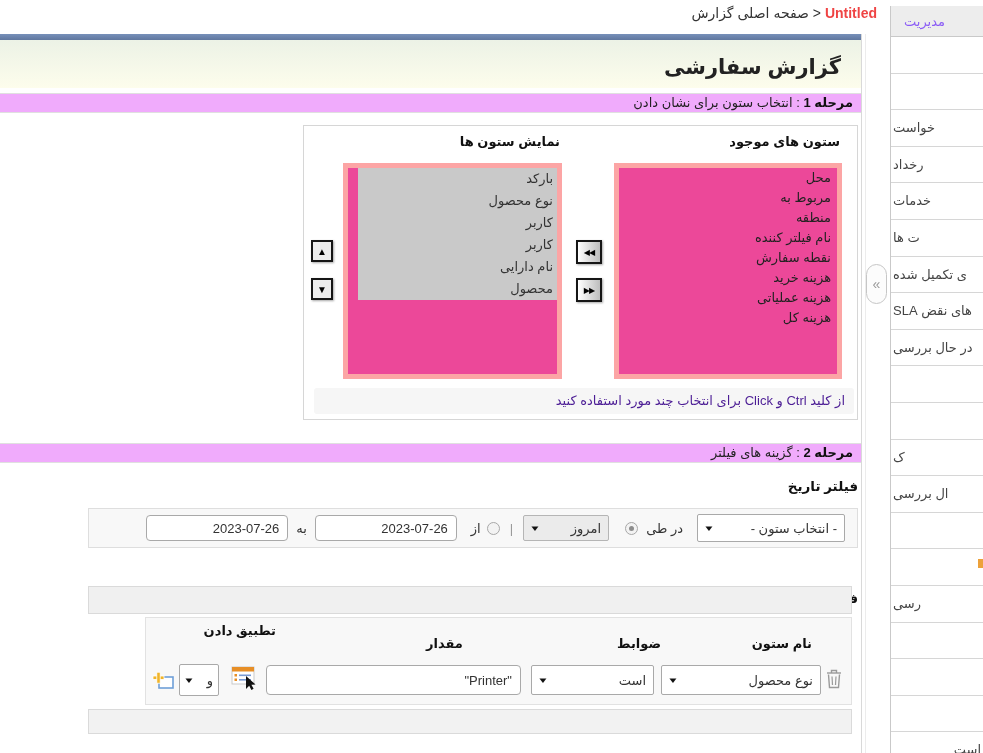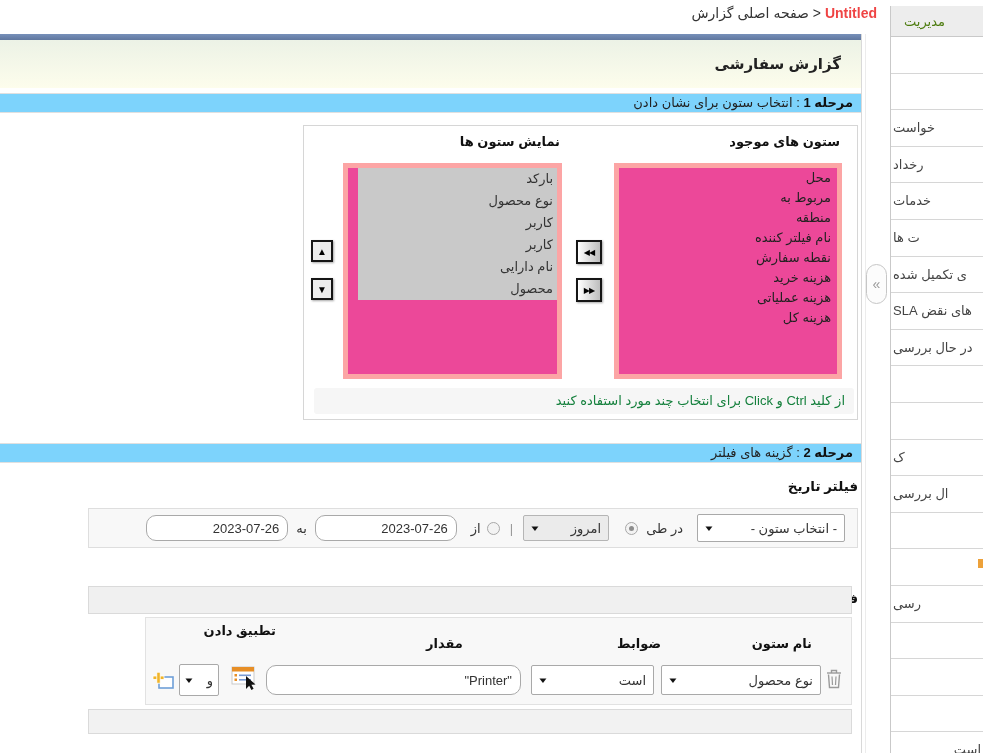--- a/index.html
+++ b/index.html
@@ -1,59 +1,59 @@
 <!DOCTYPE html>
 <html lang="fa" dir="rtl"><head>
 <meta charset="utf-8">
 <style>
   html,body{margin:0;padding:0}
   body{position:relative;width:983px;height:753px;overflow:hidden;background:#fff;
        font-family:"Liberation Sans","DejaVu Sans",sans-serif;font-size:13px;color:#333;direction:rtl}
   .abs{position:absolute;box-sizing:border-box}
   .bluebar{background:linear-gradient(180deg,#7790ba,#60779f)}
   .cream{background:linear-gradient(180deg,#ecf2e6,#fdfdec)}
-  .pagetitle{font-weight:bold;font-size:15px;color:#222;text-align:right;padding:15px 20px 0 0}
-  .stepbar{background:#7dd3fc;border-top:1px solid #e0e0e0;border-bottom:1px solid #e0e0e0;
+  .pagetitle{font-weight:bold;font-size:21px;color:#222;text-align:right;padding:15px 20px 0 0}
+  .stepbar{background:#f0abfc;border-top:1px solid #e0e0e0;border-bottom:1px solid #e0e0e0;
            line-height:18px;padding-right:8px;color:#222}
   .b{font-weight:bold;color:#111}
   .vline{width:1px}
   .groupbox{border:1px solid #d6d6d6;background:#fff}
   .boxlabel{font-weight:bold;font-size:13px;color:#111;white-space:nowrap}
   .listbox{background:#ec4899;border:5px solid #fca5a5;overflow:hidden}
   .lbitem{height:20px;line-height:20px;padding-left:2px;padding-right:6px;text-align:right;white-space:nowrap;color:#222}
   .lbitem.selected{height:22px;line-height:22px;background:#c9c9c9;margin-left:10px;padding-right:4px;color:#333}
   .tbtn,.udbtn{display:flex;align-items:center;justify-content:center;border:2px solid #161616;
         background:linear-gradient(90deg,#ffffff,#bdbdbd);color:#000;cursor:pointer;box-sizing:border-box;
         box-shadow:1px 1px 2px rgba(0,0,0,.35)}
   .tbtn{font-size:8px;letter-spacing:-1px}
   .udbtn{font-size:10px;background:#ececec}
-  .hint{background:#f6f6f6;border-radius:3px;color:#15803d;line-height:26px;text-align:right;
+  .hint{background:#f6f6f6;border-radius:3px;color:#4c1d95;line-height:26px;text-align:right;
         padding:0 9px;white-space:nowrap;overflow:hidden}
   .sel{display:flex;align-items:center;justify-content:space-between;direction:ltr;background:#fff;
        border:1px solid #a9a9a9;border-radius:2px;padding:0 7px;height:28px;box-sizing:border-box;cursor:pointer}
   .sel .chev{font-size:8px;color:#111;transform:scaleX(1.5)}
   .sel .lab{direction:rtl;color:#333;white-space:nowrap}
   .sel.disabled{background:#ebebeb;border-color:#b5b5b5}
   .daterow{background:#f8f8f8;border:1px solid #dedede;display:flex;align-items:center;
            padding-right:12px;gap:0}
   .radio{width:13px;height:13px;border-radius:50%;border:1px solid #a8a8a8;background:#f3f3f3;
          display:inline-block;position:relative;box-sizing:border-box;cursor:pointer;flex:0 0 auto}
   .radio.on::after{content:"";position:absolute;left:3px;top:3px;right:3px;bottom:3px;border-radius:50%;background:#8d8d8d}
-  .txtinput{border:1px solid #a9a9a9;border-radius:10px;height:26px;box-sizing:border-box;
+  .txtinput{border:1px solid #a9a9a9;border-radius:4px;height:26px;box-sizing:border-box;
             font-family:inherit;font-size:13px;color:#333;text-align:right;padding:0 8px;background:#fff}
   .seclabel{font-weight:bold;font-size:13.5px;color:#111;white-space:nowrap}
   .graybar{background:#f0f0f0;border:1px solid #dadada}
   .ftable{background:#f8f8f8;border:1px solid #e2e2e2}
   .fhead{font-weight:bold;color:#111;white-space:nowrap}
   .sep{color:#999;padding:0 10px}
   .pill{border:1px solid #c6c6c6;border-radius:11px;background:#fcfcfc;color:#9a9a9a;
         display:flex;align-items:center;justify-content:center;font-size:14px;cursor:pointer}
   .sidebar{border-left:1px solid #c9c9c9;background:#fff}
   .sheader{height:31px;line-height:31px;background:#ededed;border-bottom:1px solid #c9c9c9;
-           text-align:right;padding-left:2px;padding-right:38px;box-sizing:border-box;color:#4d7c0f;white-space:nowrap;cursor:pointer}
+           text-align:right;padding-left:2px;padding-right:38px;box-sizing:border-box;color:#8b5cf6;white-space:nowrap;cursor:pointer}
   .srow{height:36.6px;box-sizing:border-box;border-bottom:1px solid #d6d6d6;position:relative;
         padding:10px 0 0 2px;text-align:left;color:#444;white-space:nowrap;overflow:hidden}
   .srow.last-row{text-align:right;padding-right:2px;padding-left:0}
   .srow.has-marker::after{content:"";position:absolute;right:0;top:10px;width:5px;height:9px;background:#eda13a}
   .breadcrumb{direction:ltr;font-size:14px;color:#333;white-space:nowrap}
   .breadcrumb .cur{font-weight:bold;color:#ef4444}
   .icnbtn{cursor:pointer;display:flex;align-items:center;justify-content:center}
 </style>
 </head>
 <body>

